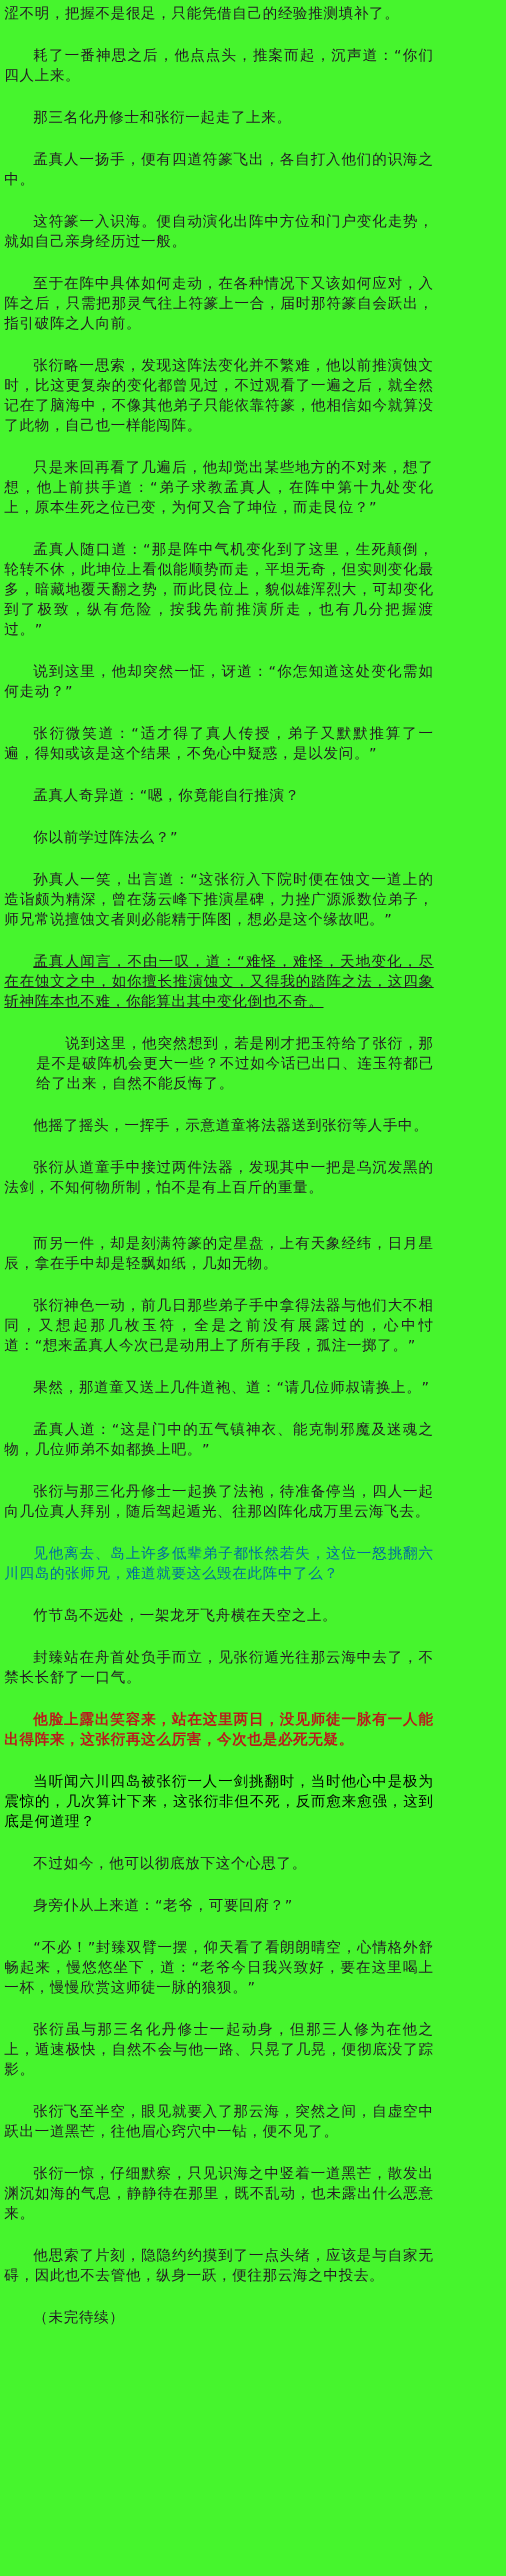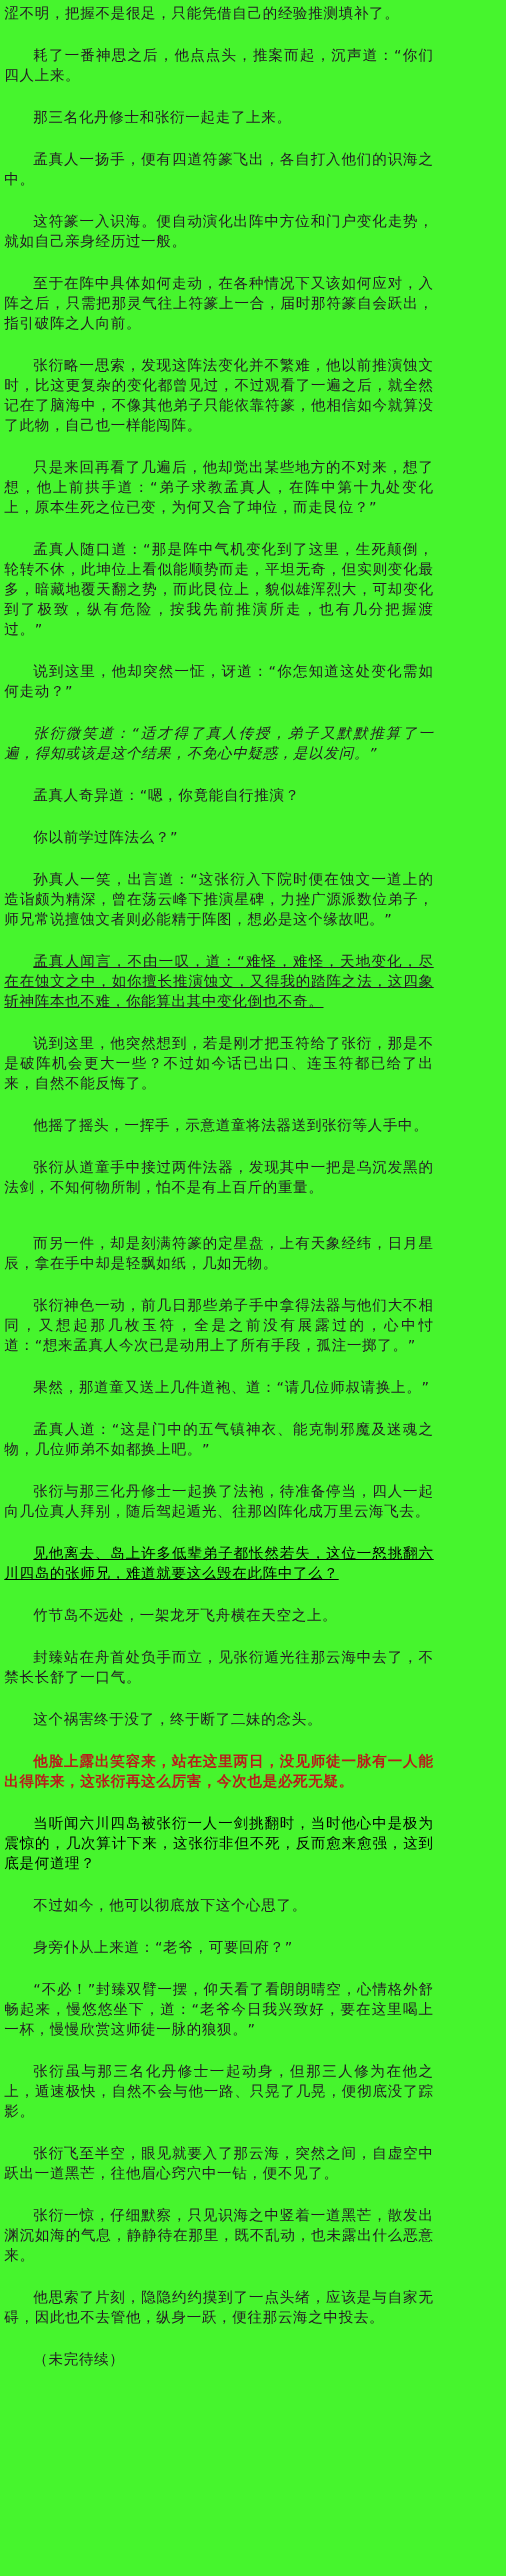--- a/index.html
+++ b/index.html
@@ -43,37 +43,36 @@
       <p class="first" style="color: rgb(36, 23, 36);">涩不明，把握不是很足，只能凭借自己的经验推测填补了。</p>
       <p style="color: rgb(36, 23, 36);">耗了一番神思之后，他点点头，推案而起，沉声道：“你们四人上来。</p>
       <p style="color: rgb(36, 23, 36);">那三名化丹修士和张衍一起走了上来。</p>
       <p style="color: rgb(36, 23, 36);">孟真人一扬手，便有四道符篆飞出，各自打入他们的识海之中。</p>
       <p style="color: rgb(36, 23, 36);">这符篆一入识海。便自动演化出阵中方位和门户变化走势，就如自己亲身经历过一般。</p>
       <p style="color: rgb(36, 23, 36);">至于在阵中具体如何走动，在各种情况下又该如何应对，入阵之后，只需把那灵气往上符篆上一合，届时那符篆自会跃出，指引破阵之人向前。</p>
       <p style="color: rgb(36, 23, 36);">张衍略一思索，发现这阵法变化并不繁难，他以前推演蚀文时，比这更复杂的变化都曾见过，不过观看了一遍之后，就全然记在了脑海中，不像其他弟子只能依靠符篆，他相信如今就算没了此物，自己也一样能闯阵。</p>
       <p style="color: rgb(36, 23, 36);">只是来回再看了几遍后，他却觉出某些地方的不对来，想了想，他上前拱手道：“弟子求教孟真人，在阵中第十九处变化上，原本生死之位已变，为何又合了坤位，而走艮位？”</p>
       <p style="color: rgb(36, 23, 36);">孟真人随口道：“那是阵中气机变化到了这里，生死颠倒，轮转不休，此坤位上看似能顺势而走，平坦无奇，但实则变化最多，暗藏地覆天翻之势，而此艮位上，貌似雄浑烈大，可却变化到了极致，纵有危险，按我先前推演所走，也有几分把握渡过。”</p>
       <p style="color: rgb(36, 23, 36);">说到这里，他却突然一怔，讶道：“你怎知道这处变化需如何走动？”</p>
-      <p style="color: rgb(36, 23, 36); font-style: italic;">张衍微笑道：“适才得了真人传授，弟子又默默推算了一遍，得知或该是这个结果，不免心中疑惑，是以发问。”</p>
+      <p style="color: rgb(36, 23, 36);">张衍微笑道：“适才得了真人传授，弟子又默默推算了一遍，得知或该是这个结果，不免心中疑惑，是以发问。”</p>
       <p style="color: rgb(36, 23, 36);">孟真人奇异道：“嗯，你竟能自行推演？</p>
       <p style="color: rgb(36, 23, 36);">你以前学过阵法么？”</p>
       <p style="color: rgb(36, 23, 36);">孙真人一笑，出言道：“这张衍入下院时便在蚀文一道上的造诣颇为精深，曾在荡云峰下推演星碑，力挫广源派数位弟子，师兄常说擅蚀文者则必能精于阵图，想必是这个缘故吧。”</p>
       <p style="color: rgb(36, 23, 36); text-decoration: underline;">孟真人闻言，不由一叹，道：“难怪，难怪，天地变化，尽在在蚀文之中，如你擅长推演蚀文，又得我的踏阵之法，这四象斩神阵本也不难，你能算出其中变化倒也不奇。</p>
-      <p style="color: rgb(36, 23, 36);">说到这里，他突然想到，若是刚才把玉符给了张衍，那是不是破阵机会更大一些？不过如今话已出口、连玉符都已给了出来，自然不能反悔了。</p>
+      <p style="color: rgb(36, 23, 36); margin-left: 32px;">说到这里，他突然想到，若是刚才把玉符给了张衍，那是不是破阵机会更大一些？不过如今话已出口、连玉符都已给了出来，自然不能反悔了。</p>
       <p style="color: rgb(36, 23, 36);">他摇了摇头，一挥手，示意道童将法器送到张衍等人手中。</p>
       <p style="color: rgb(36, 23, 36);">张衍从道童手中接过两件法器，发现其中一把是乌沉发黑的法剑，不知何物所制，怕不是有上百斤的重量。</p>
       <p style="color: rgb(36, 23, 36); margin-top: 36px;">而另一件，却是刻满符篆的定星盘，上有天象经纬，日月星辰，拿在手中却是轻飘如纸，几如无物。</p>
       <p style="color: rgb(36, 23, 36);">张衍神色一动，前几日那些弟子手中拿得法器与他们大不相同，又想起那几枚玉符，全是之前没有展露过的，心中忖道：“想来孟真人今次已是动用上了所有手段，孤注一掷了。”</p>
       <p style="color: rgb(36, 23, 36);">果然，那道童又送上几件道袍、道：“请几位师叔请换上。”</p>
       <p style="color: rgb(36, 23, 36);">孟真人道：“这是门中的五气镇神衣、能克制邪魔及迷魂之物，几位师弟不如都换上吧。”</p>
       <p style="color: rgb(36, 23, 36);">张衍与那三化丹修士一起换了法袍，待准备停当，四人一起向几位真人拜别，随后驾起遁光、往那凶阵化成万里云海飞去。</p>
-      <p style="color: #000000; text-decoration: underline;">见他离去、岛上许多低辈弟子都怅然若失，这位一怒挑翻六川四岛的张师兄，难道就要这么毁在此阵中了么？</p>
+      <p style="color: #0369a1;">见他离去、岛上许多低辈弟子都怅然若失，这位一怒挑翻六川四岛的张师兄，难道就要这么毁在此阵中了么？</p>
       <p style="color: rgb(36, 23, 36);">竹节岛不远处，一架龙牙飞舟横在天空之上。</p>
       <p style="color: rgb(36, 23, 36);">封臻站在舟首处负手而立，见张衍遁光往那云海中去了，不禁长长舒了一口气。</p>
-      <p style="color: rgb(36, 23, 36);">这个祸害终于没了，终于断了二妹的念头。</p>
       <p style="color: #b91c1c; font-weight: bold;">他脸上露出笑容来，站在这里两日，没见师徒一脉有一人能出得阵来，这张衍再这么厉害，今次也是必死无疑。</p>
       <p style="color: #000000;">当听闻六川四岛被张衍一人一剑挑翻时，当时他心中是极为震惊的，几次算计下来，这张衍非但不死，反而愈来愈强，这到底是何道理？</p>
       <p style="color: rgb(36, 23, 36);">不过如今，他可以彻底放下这个心思了。</p>
       <p style="color: rgb(36, 23, 36);">身旁仆从上来道：“老爷，可要回府？”</p>
       <p style="color: rgb(36, 23, 36);">“不必！”封臻双臂一摆，仰天看了看朗朗晴空，心情格外舒畅起来，慢悠悠坐下，道：“老爷今日我兴致好，要在这里喝上一杯，慢慢欣赏这师徒一脉的狼狈。”</p>
       <p style="color: rgb(36, 23, 36);">张衍虽与那三名化丹修士一起动身，但那三人修为在他之上，遁速极快，自然不会与他一路、只晃了几晃，便彻底没了踪影。</p>
       <p style="color: rgb(36, 23, 36);">张衍飞至半空，眼见就要入了那云海，突然之间，自虚空中跃出一道黑芒，往他眉心窍穴中一钻，便不见了。</p>
       <p style="color: rgb(36, 23, 36);">张衍一惊，仔细默察，只见识海之中竖着一道黑芒，散发出渊沉如海的气息，静静待在那里，既不乱动，也未露出什么恶意来。</p>
       <p style="color: rgb(36, 23, 36);">他思索了片刻，隐隐约约摸到了一点头绪，应该是与自家无碍，因此也不去管他，纵身一跃，便往那云海之中投去。</p>
       <p style="color: rgb(36, 23, 36);">（未完待续）</p>

